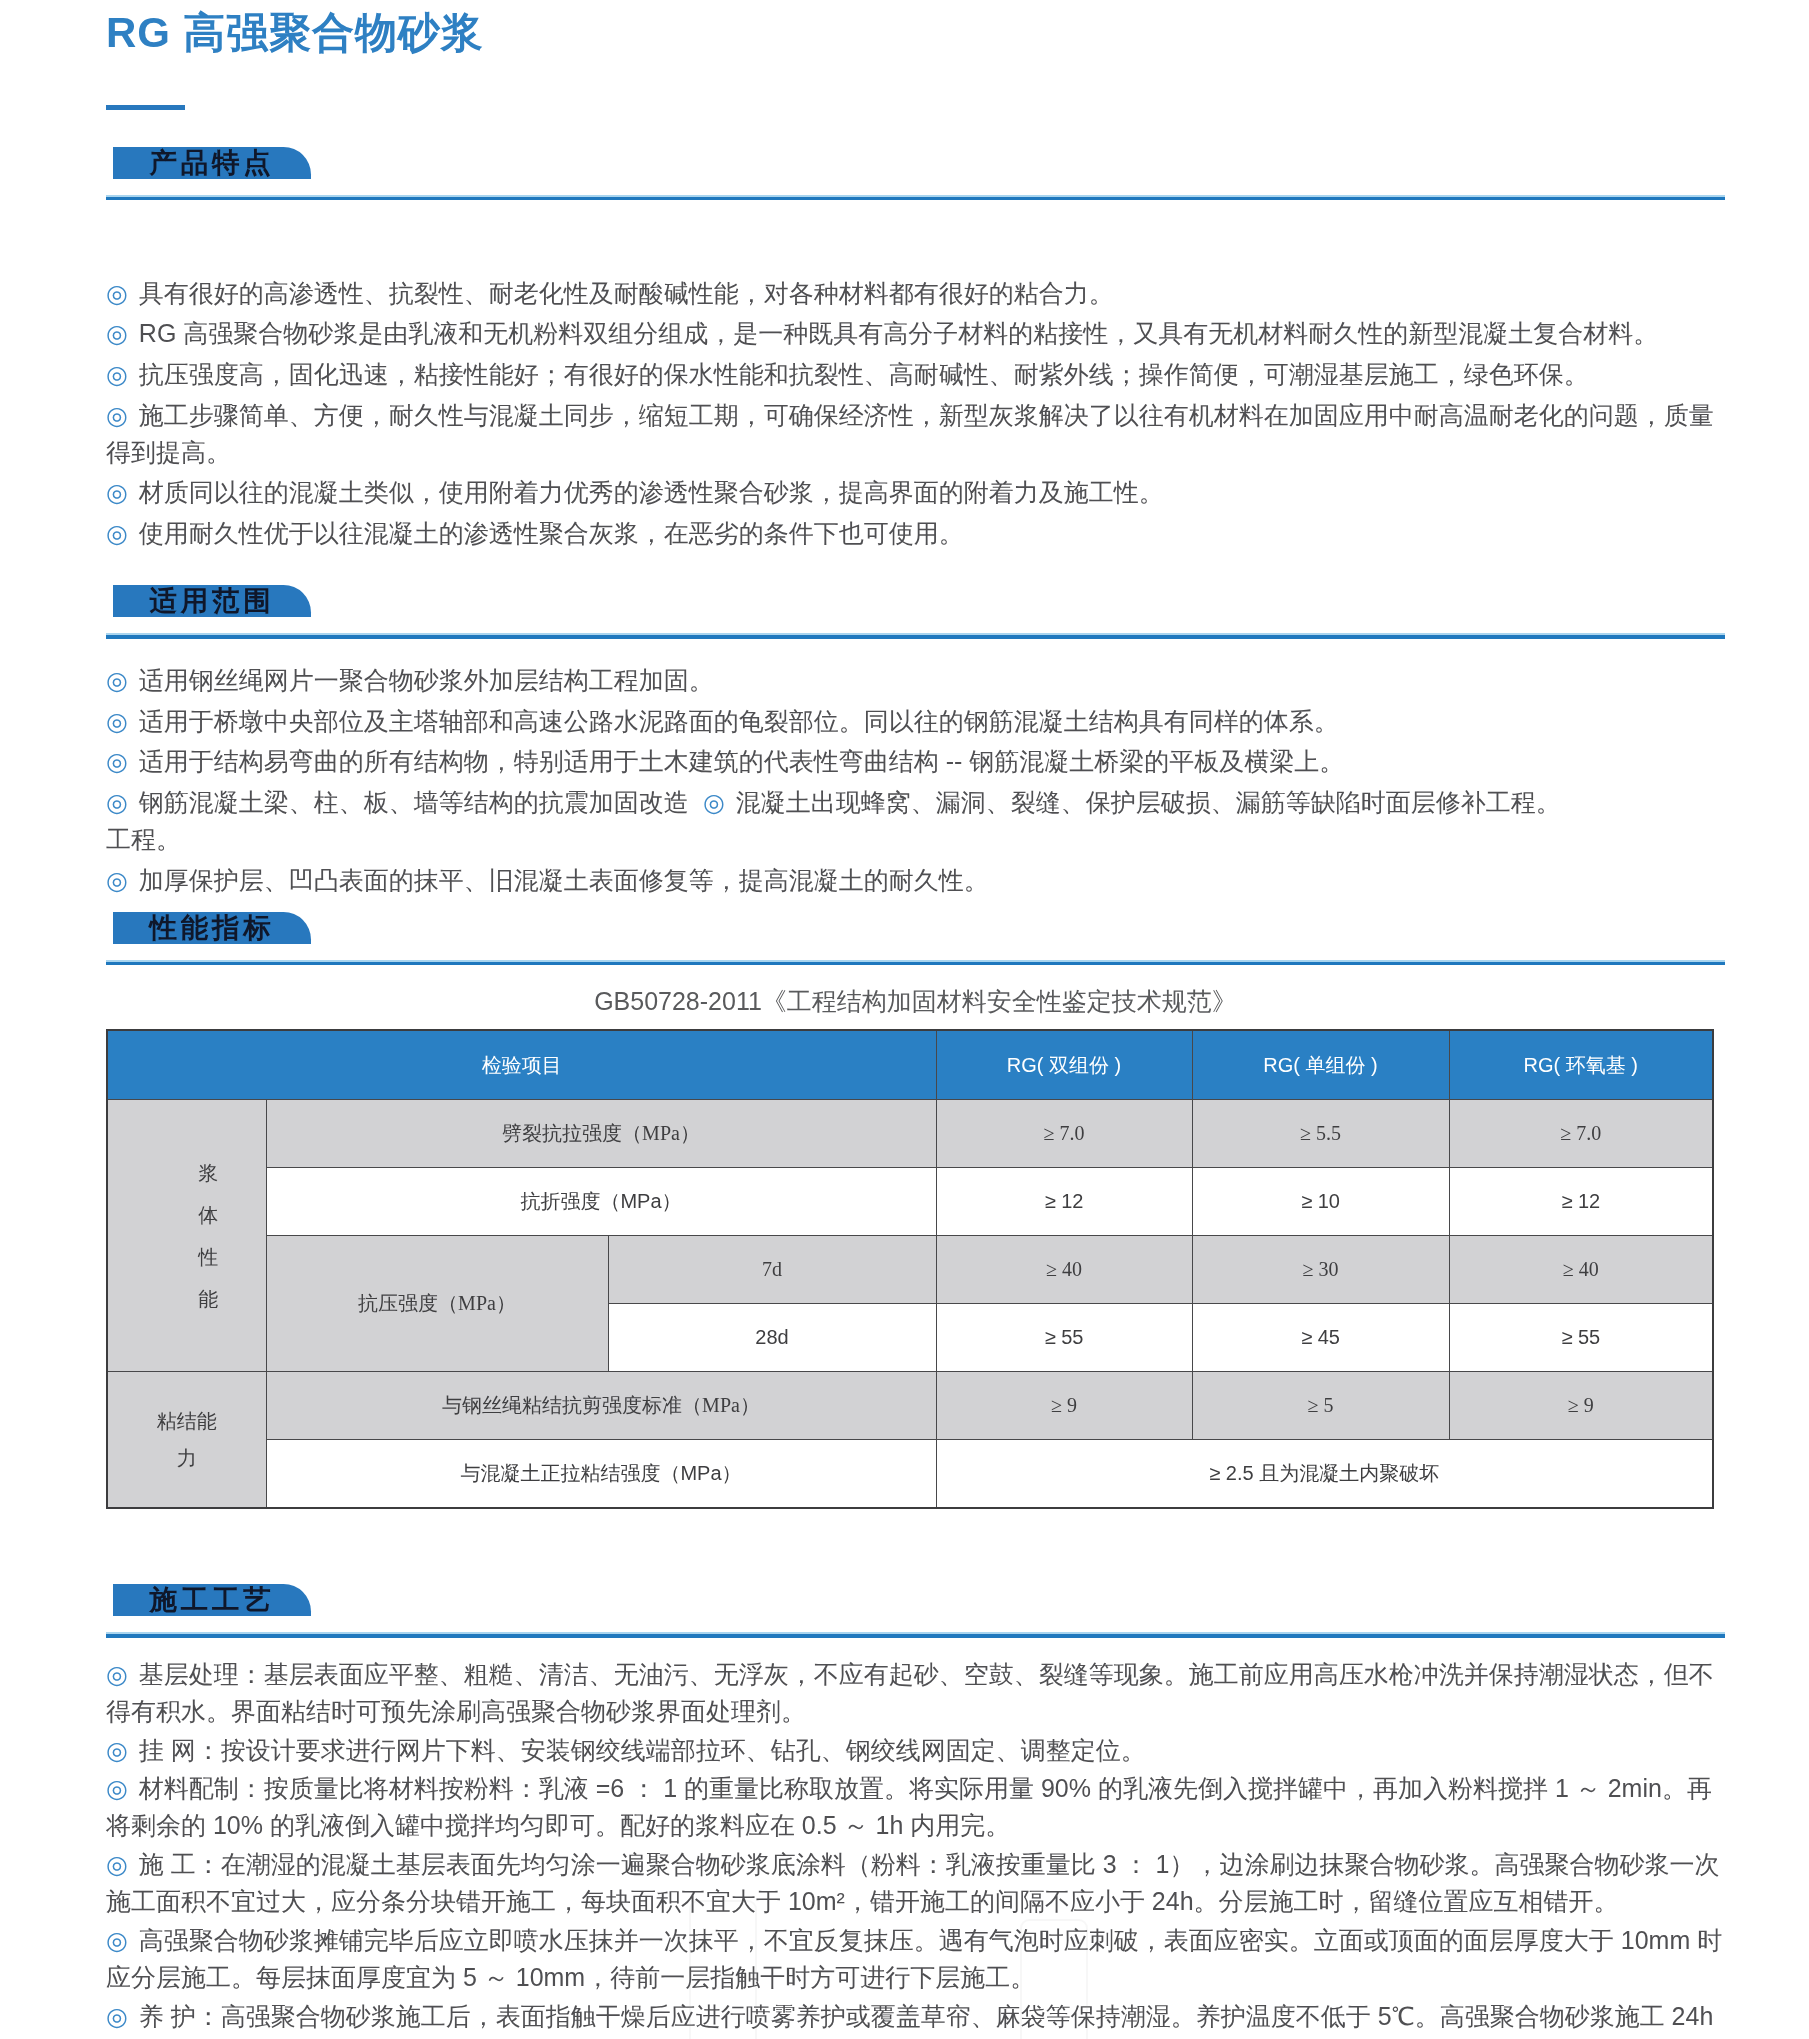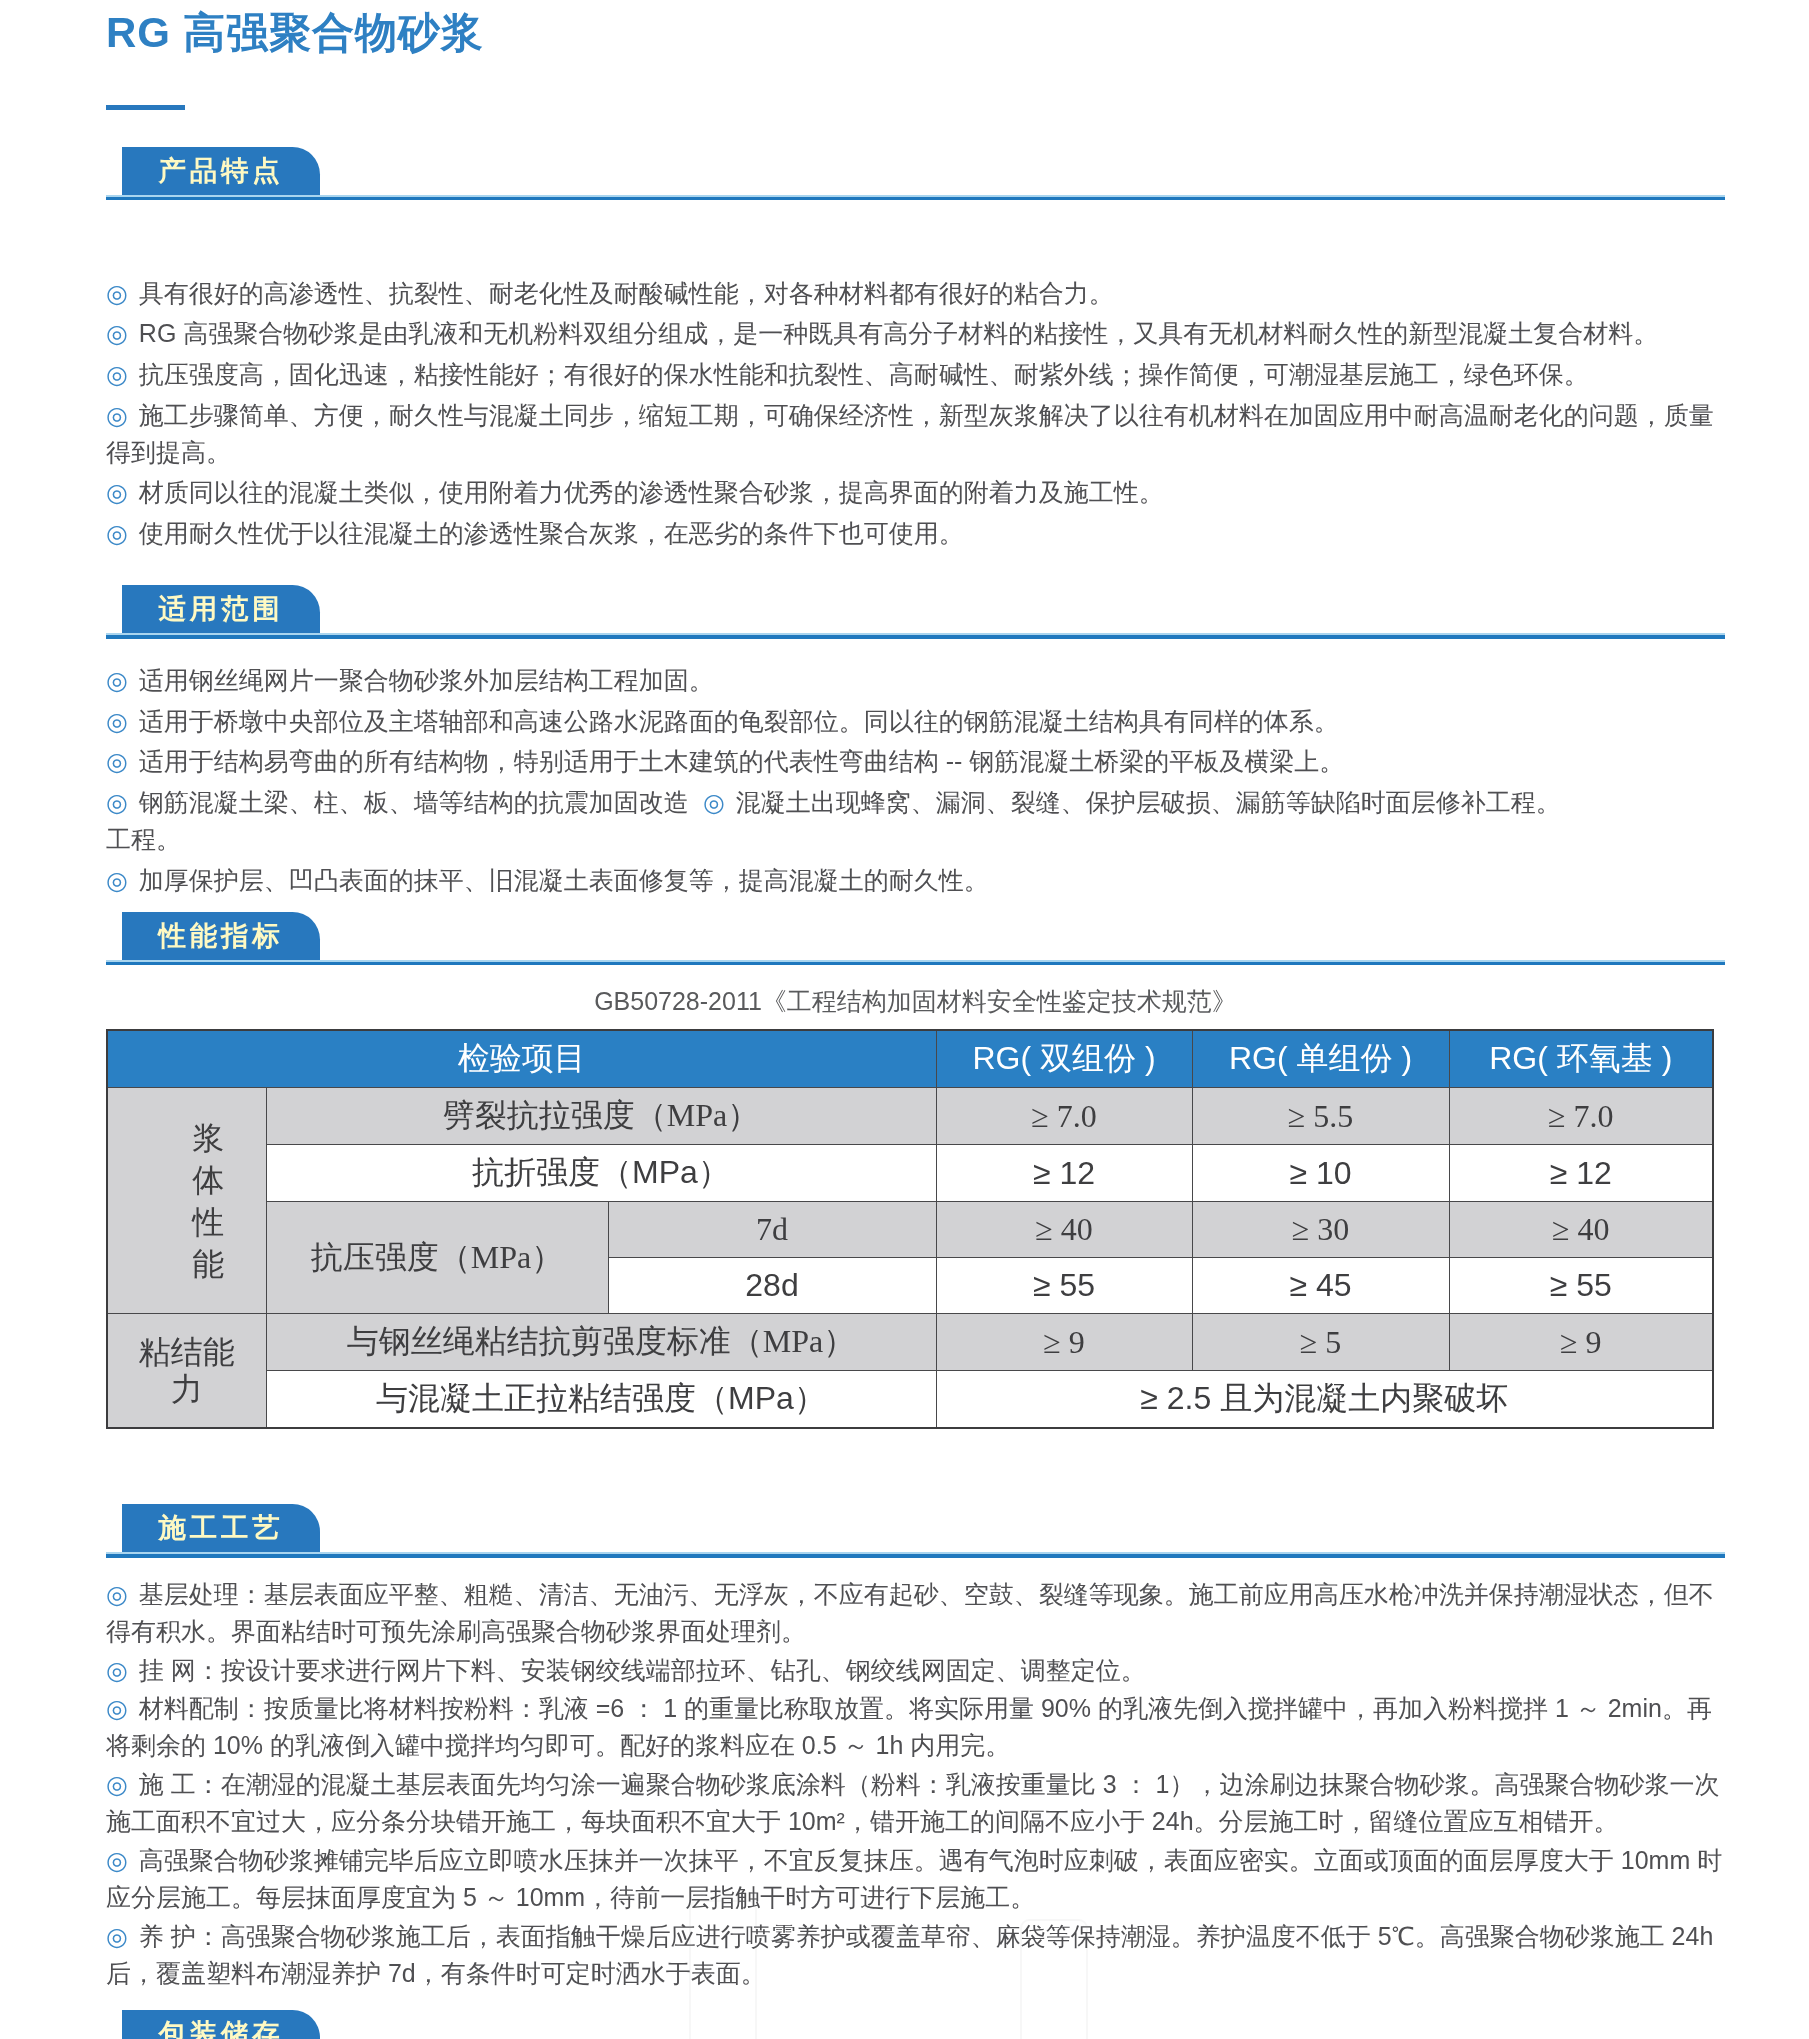--- a/index.html
+++ b/index.html
@@ -22,25 +22,25 @@
     letter-spacing:0.9px;
   }
   .title-dash{
     margin-top:50px;
     width:79px;height:4.6px;
     background:#2878be;
   }
   
   .sec-head{position:relative;height:53px;}
   .sec-badge{
-    position:absolute;left:16px;top:0;
-    width:198px;height:48px;
+    position:absolute;left:7px;top:0;
+    width:198px;height:32px;
     background:#2878be;
     border-radius:0 27.5px 0 0;
-    color:#fef9c3;
+    color:#0f172a;
     font-size:27.5px;font-weight:700;letter-spacing:3.7px;
     display:flex;align-items:center;justify-content:center;
   }
   .sec-rule{
     position:absolute;left:0;right:0;top:48px;height:5.5px;
     background:linear-gradient(to bottom,#a9d5ef 0,#a9d5ef 1.8px,#1f78be 1.8px,#1f78be 100%);
   }
   
   .bullets p{
     margin:0 0 3.7px 0;
@@ -72,24 +72,24 @@
   table.perf{
     margin-top:9.2px;
     border-collapse:collapse;
     table-layout:fixed;
     width:1606px;
     border:2.8px solid #3c3c3e;
   }
   table.perf th,table.perf td{
     border:1.8px solid #48484a;
     height:43px;
-    padding:6px;
+    padding:12px;
     text-align:center;
     vertical-align:middle;
-    font-size:32px;
+    font-size:20px;
     color:#3e3e40;
     font-weight:400;
   }
   table.perf thead th{
     background:#2a80c4;color:#ffffff;height:44px;
   }
   td.shaded{background:#d2d2d4;font-family:Liberation Serif, serif;}
   td.plain{background:#ffffff;}
   td.vlabel{background:#d2d2d4;}
   td.vlabel.v1 span{display:inline-block;width:1.15em;word-break:break-all;line-height:42px;margin-left:43px;}

